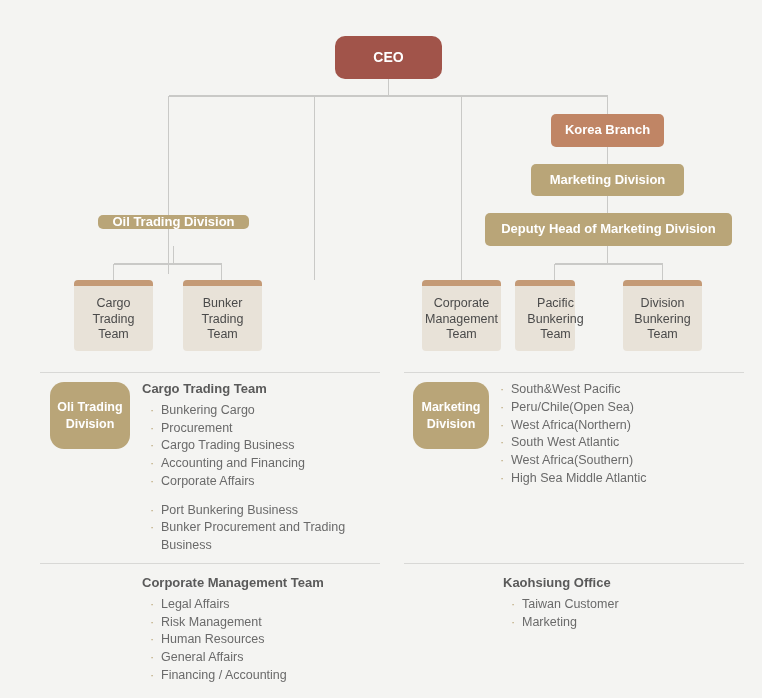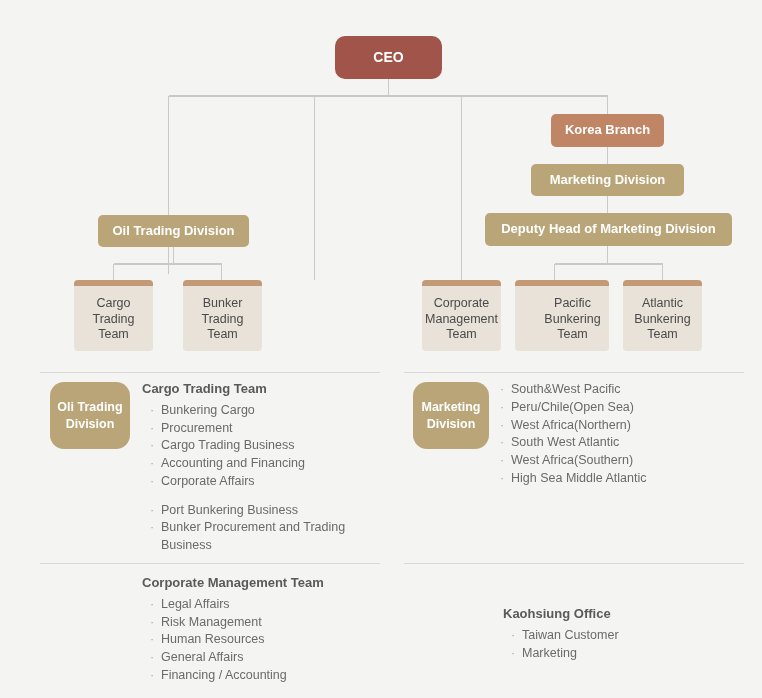--- a/index.html
+++ b/index.html
@@ -167,21 +167,21 @@
   </div>
 
   <div class="node node-division" style="left:531px; top:164px; width:153px; height:32px;">
     <span>Marketing Division</span>
   </div>
 
   <div class="node node-division" style="left:485px; top:213px; width:247px; height:33px;">
     <span>Deputy Head of Marketing Division</span>
   </div>
 
-  <div class="node node-division" style="left:98px; top:215px; width:151px; height:32px;">
+  <div class="node node-division" style="left:98px; top:215px; width:151px; height:14px;">
     <span>Oil Trading Division</span>
   </div>
 
   <div class="node node-team" style="left:74px; top:280px; width:79px; height:71px; flex-direction:column;">
     <span>Cargo</span>
     <span>Trading</span>
     <span>Team</span>
   </div>
 
   <div class="node node-team" style="left:183px; top:280px; width:79px; height:71px; flex-direction:column;">
@@ -190,28 +190,28 @@
     <span>Team</span>
   </div>
 
 
   <div class="node node-team" style="left:422px; top:280px; width:79px; height:71px; flex-direction:column;">
     <span>Corporate</span>
     <span>Management</span>
     <span>Team</span>
   </div>
 
-  <div class="node node-team" style="left:515px; top:280px; width:94px; height:71px; flex-direction:column;padding-left:21px;">
+  <div class="node node-team" style="left:515px; top:280px; width:60px; height:71px; flex-direction:column;padding-left:21px;">
     <span>Pacific</span>
     <span>Bunkering</span>
     <span>Team</span>
   </div>
 
   <div class="node node-team" style="left:623px; top:280px; width:79px; height:71px; flex-direction:column;">
-    <span>Atlantic</span>
+    <span>Division</span>
     <span>Bunkering</span>
     <span>Team</span>
   </div>
 
   <div class="detail-rule" style="left:40px; top:372px; width:340px;"></div>
   <div class="detail-rule" style="left:404px; top:372px; width:340px;"></div>
   <div class="detail-rule" style="left:40px; top:563px; width:340px;"></div>
   <div class="detail-rule" style="left:404px; top:563px; width:340px;"></div>
 
   <div class="detail-tag" style="left:50px; top:382px; width:80px; height:67px;">
@@ -251,21 +251,21 @@
     <div class="group-title">Corporate Management Team</div>
     <ul class="group-list">
       <li><span class="bullet">·</span><span>Legal Affairs</span></li>
       <li><span class="bullet">·</span><span>Risk Management</span></li>
       <li><span class="bullet">·</span><span>Human Resources</span></li>
       <li><span class="bullet">·</span><span>General Affairs</span></li>
       <li><span class="bullet">·</span><span>Financing / Accounting</span></li>
     </ul>
   </div>
 
-  <div class="detail-body" style="left:503px; top:606px; width:240px;">
+  <div class="detail-body" style="left:503px; top:575px; width:240px;">
     <div class="group-title">Kaohsiung Office</div>
     <ul class="group-list">
       <li><span class="bullet">·</span><span>Taiwan Customer</span></li>
       <li><span class="bullet">·</span><span>Marketing</span></li>
     </ul>
   </div>
 
 </div>
 
 </body></html>

